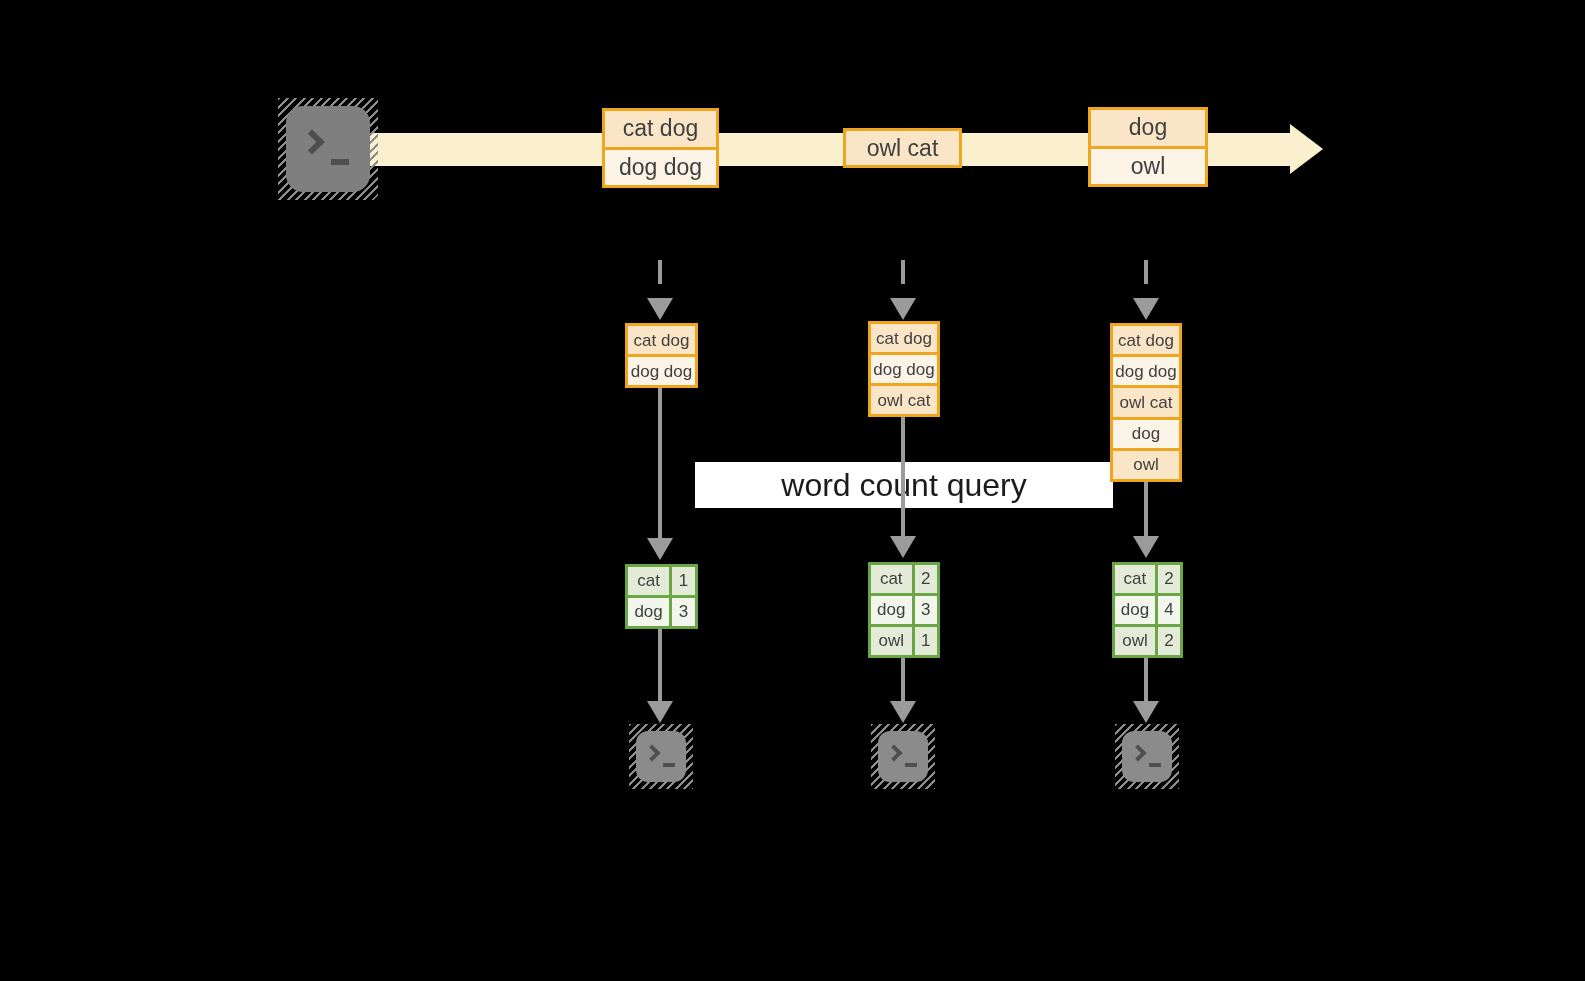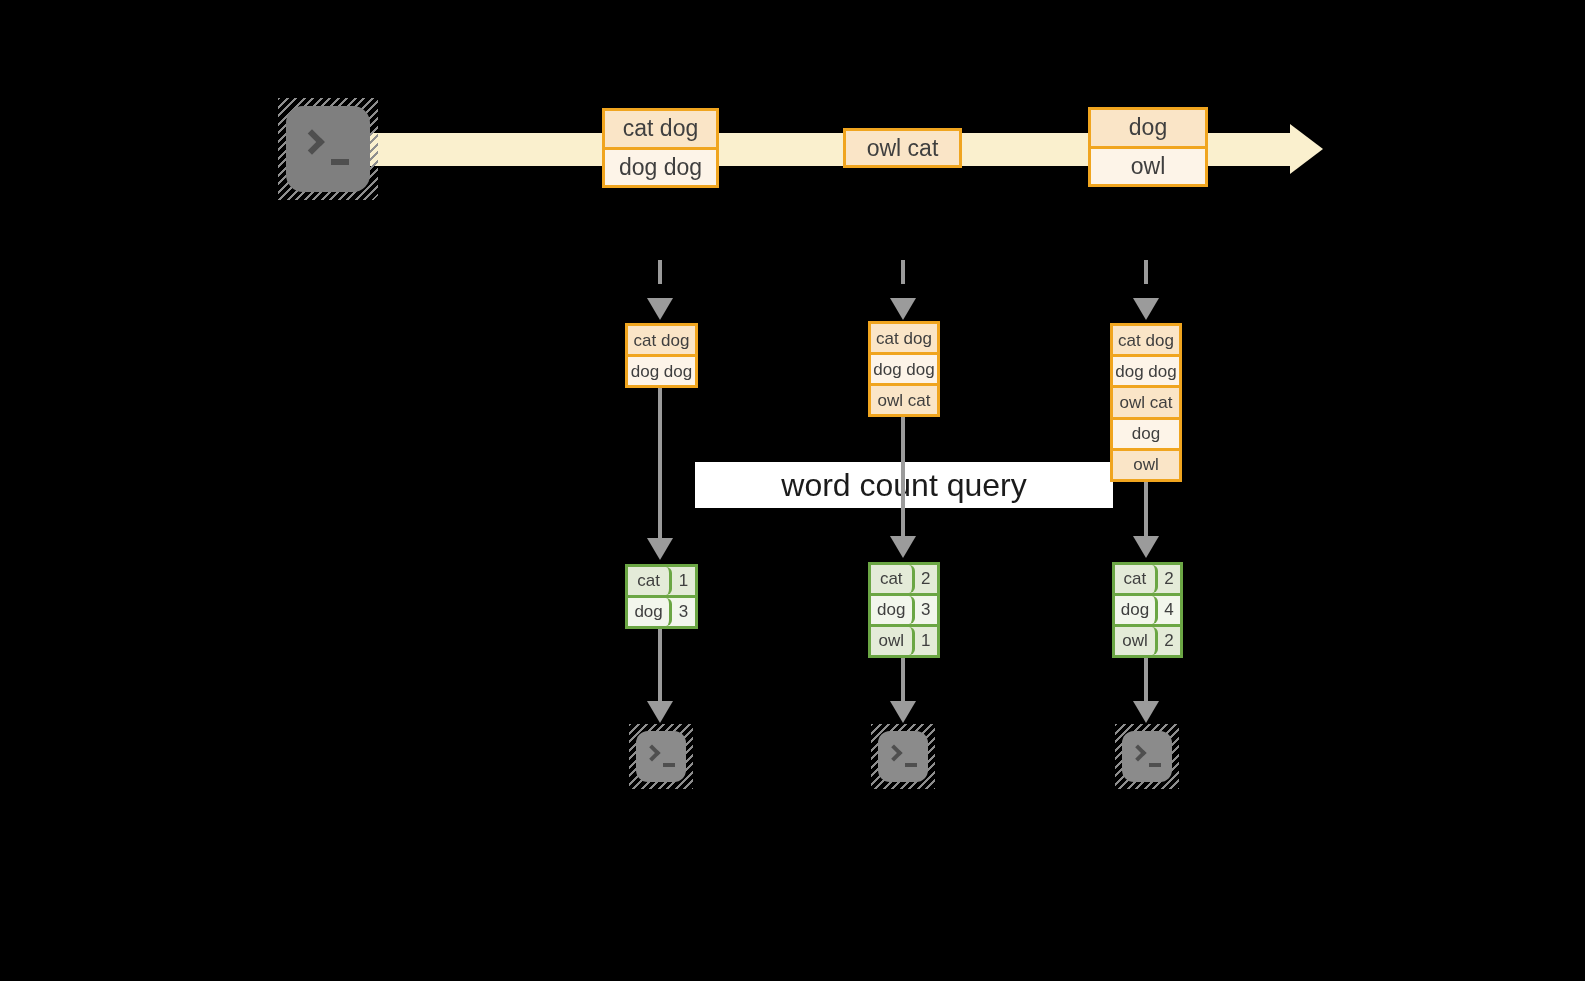--- a/index.html
+++ b/index.html
@@ -33,21 +33,21 @@
   
   .gtable{
     border:3px solid var(--green-border,#6BA644);
     box-sizing:border-box;display:flex;flex-direction:column;z-index:2;
   }
   .grow{flex:1;display:flex;}
   .grow + .grow{border-top:3px solid var(--green-border,#6BA644);}
   .gword{
     flex:1.8;display:flex;align-items:center;justify-content:center;
     border-right:3px solid var(--green-border,#6BA644);
-    font-size:17px;color:var(--text-color,#3F3F3F);border-radius:6px;
+    font-size:17px;color:var(--text-color,#3F3F3F);
   }
   .gnum{
     flex:1;display:flex;align-items:center;justify-content:center;
     font-size:17px;color:var(--text-color,#3F3F3F);
   }
   .gdark{background:var(--green-fill-dark,#E4EBD8);}
   .glight{background:var(--green-fill-light,#F2F6EC);}
   
   .vline{width:4px;background:var(--arrow-gray,#9B9B9B);z-index:3;}
   .vdash{

